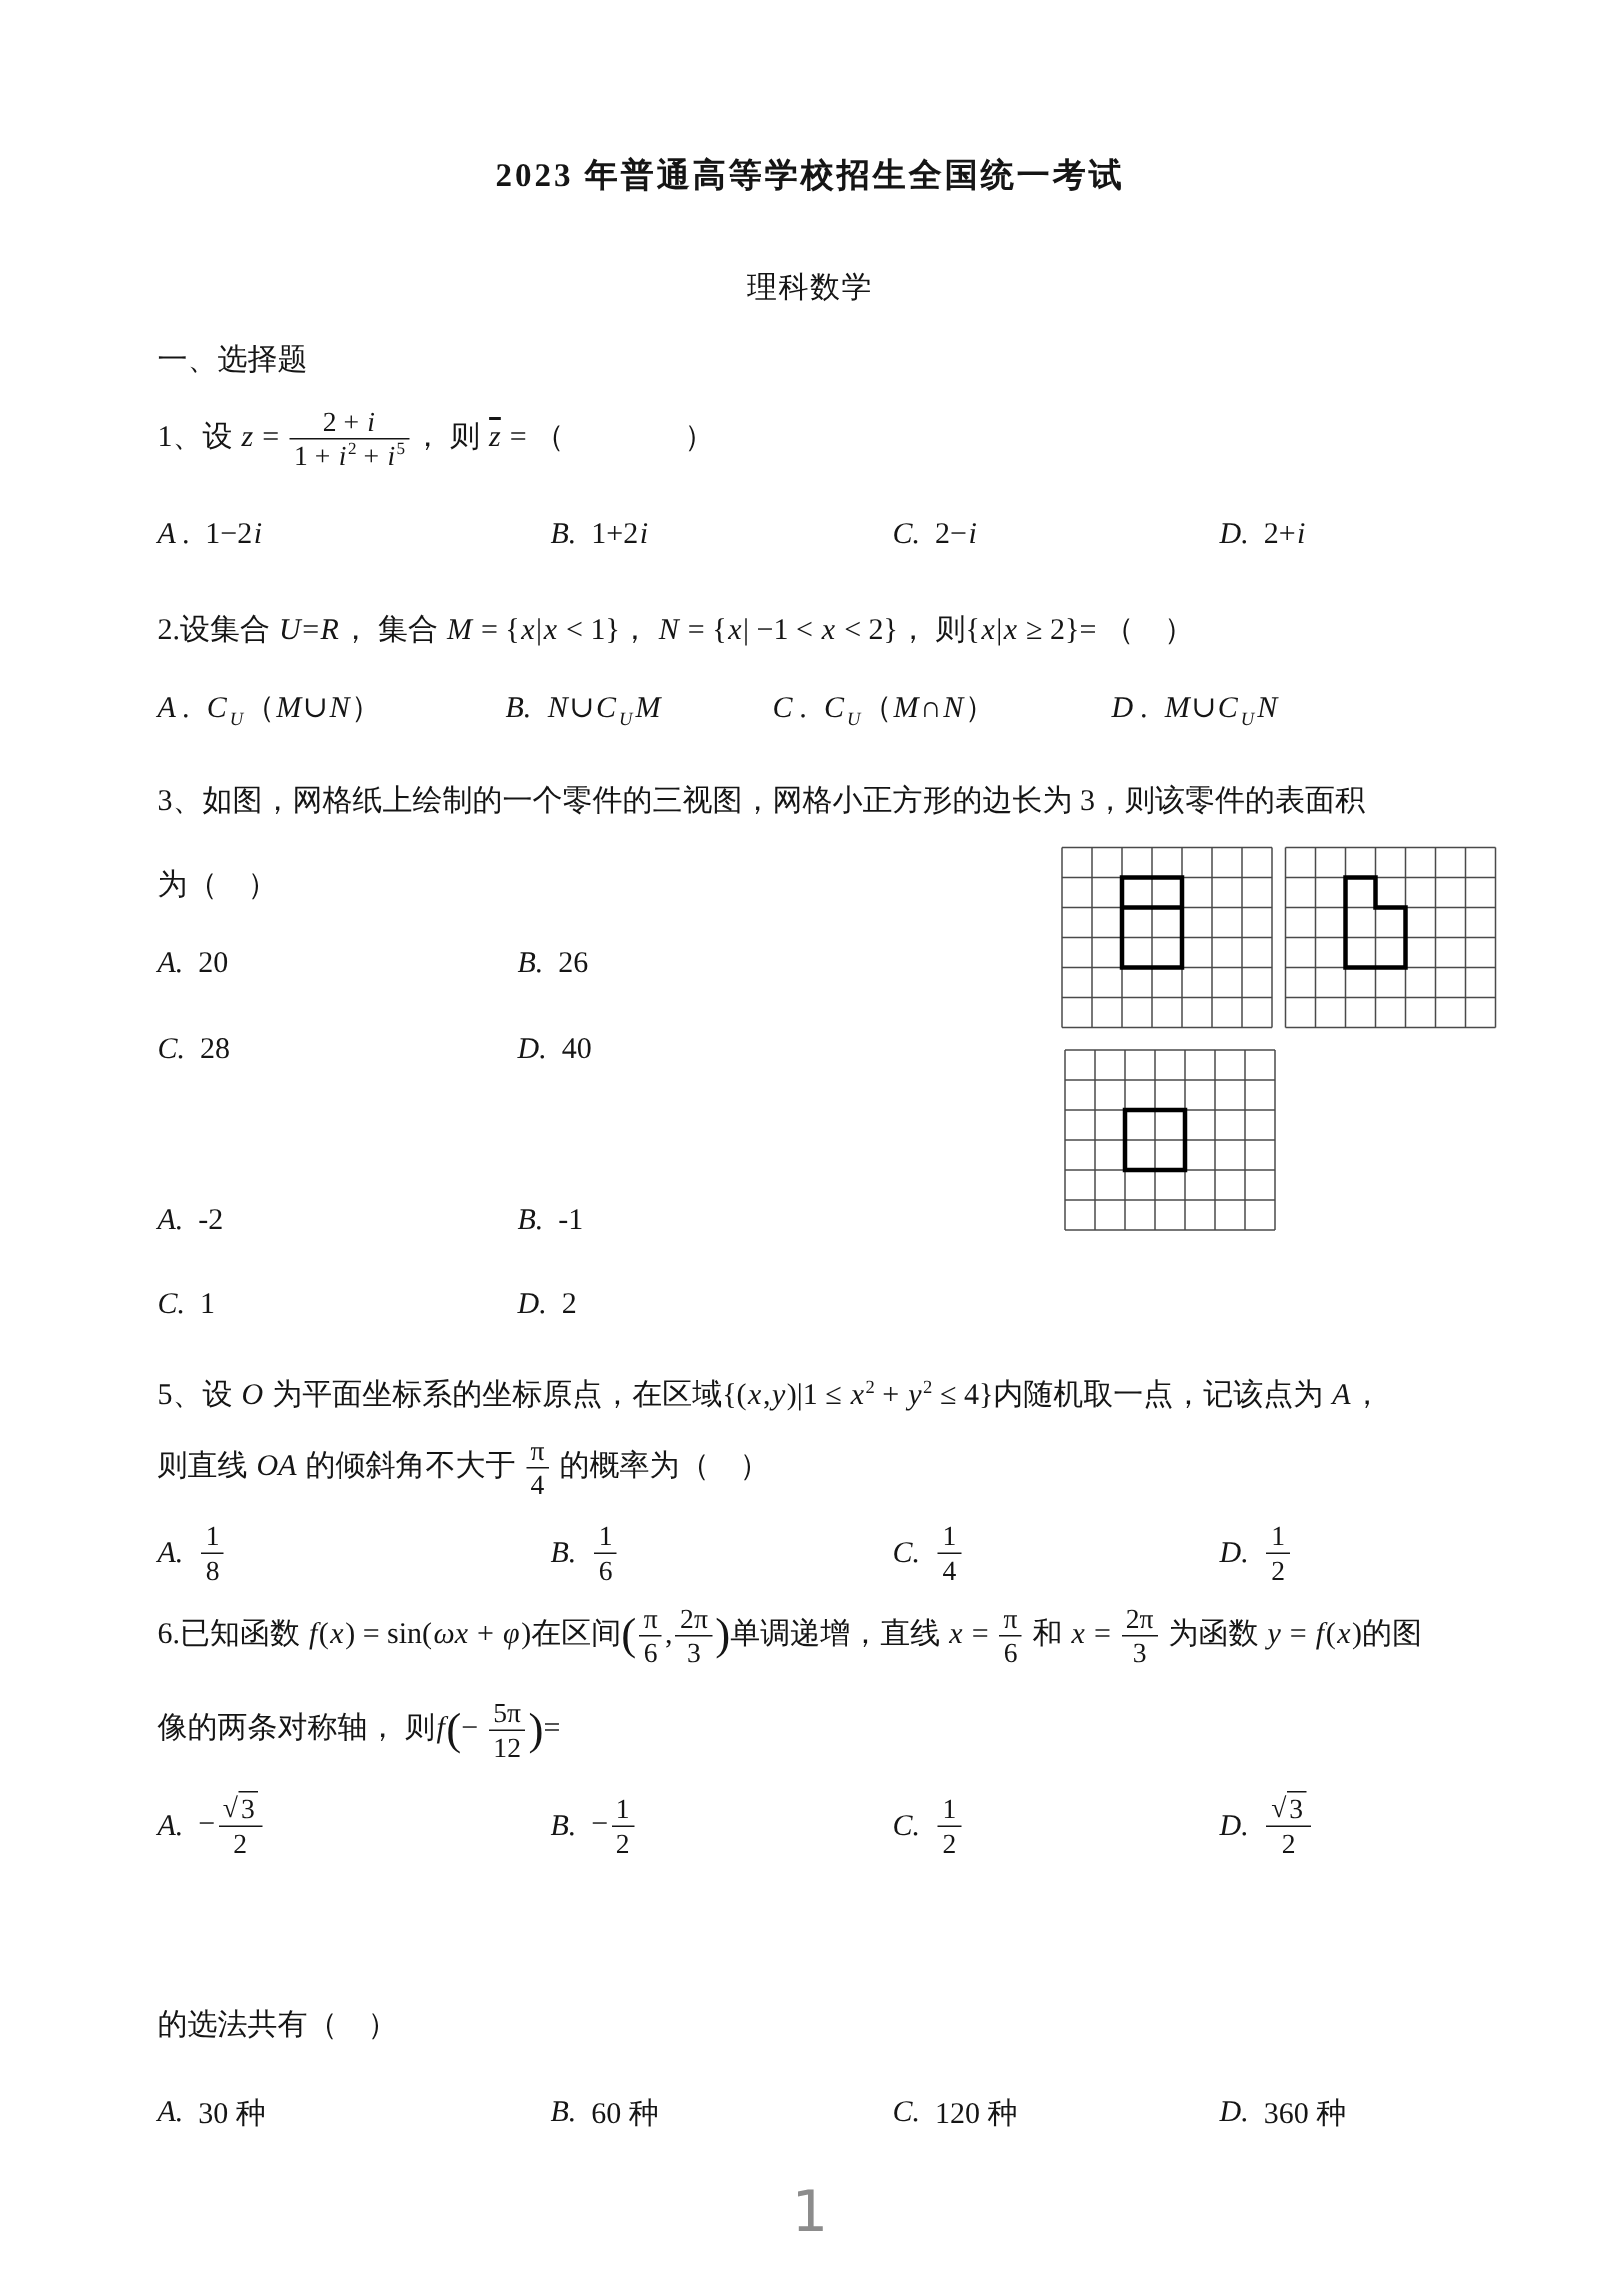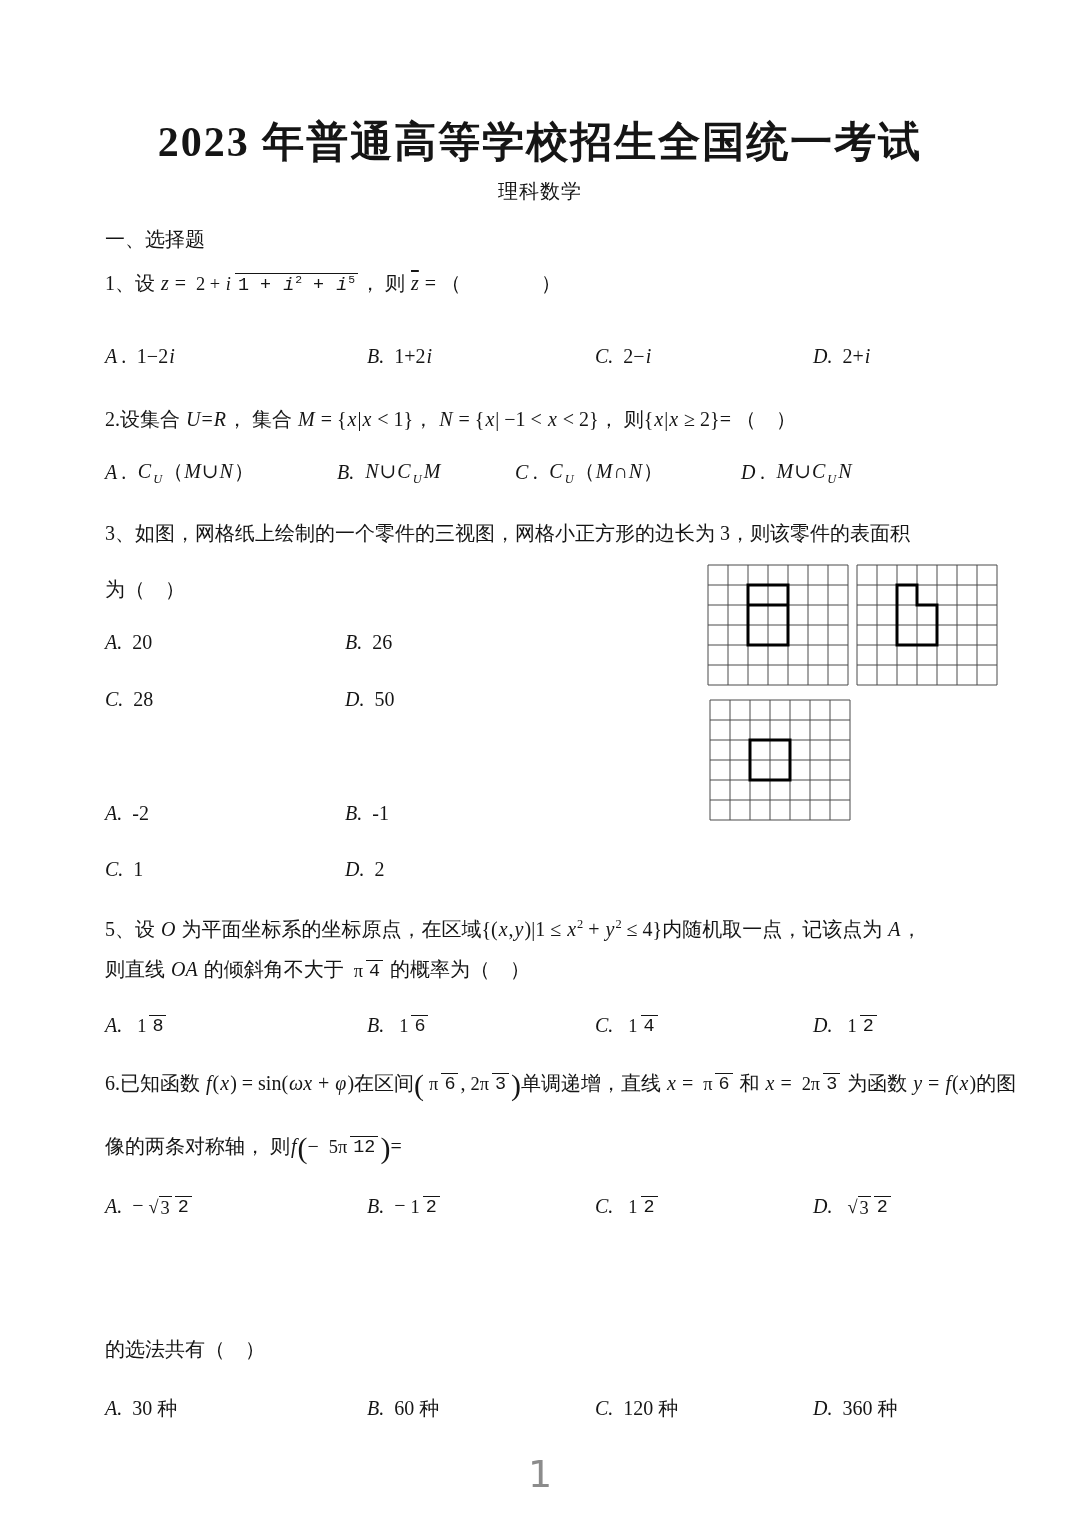--- a/index.html
+++ b/index.html
@@ -1,32 +1,32 @@
 <!DOCTYPE html>
 <html><head>
 <meta charset="utf-8">
 <style>
   html,body{margin:0;padding:0;background:#fff;}
   .page{position:relative;width:1080px;height:1528px;background:#ffffff;
         font-family:"Liberation Serif","DejaVu Serif",serif;color:#151515;overflow:hidden;}
   .blk{position:absolute;left:105px;width:910px;font-size:20px;}
   .center{left:0;width:1080px;text-align:center;}
-  .title{top:114px;font-size:42px;font-weight:700;letter-spacing:2px;}
+  .title{top:102px;font-size:22px;font-weight:700;letter-spacing:2px;}
   .subtitle{top:178px;font-size:20px;font-weight:400;letter-spacing:1px;}
   .section{top:226px;}
   .line{white-space:nowrap;}
   sup{font-size:.62em;}
   sub{font-size:.62em;}
   .mv{font-style:italic;padding:0 1px;}
   .bar{text-decoration:overline;}
   .bigp{font-size:1.5em;vertical-align:middle;font-weight:400;}
-  .frac{display:inline-flex;flex-direction:row;text-align:center;vertical-align:middle;
+  .frac{display:inline-flex;flex-direction:column;text-align:center;vertical-align:middle;
         font-size:.92em;line-height:1.2;padding:0 2px;}
   .frac .num{padding:0 3px;display:block;}
-  .frac .den{border-top:1.5px solid currentColor;padding:0 3px;display:block;font-family:Liberation Mono, monospace;}
+  .frac .den{border-top:1.5px solid currentColor;padding:0 3px;display:block;}
   .sqrt{display:inline-flex;}
   .sqrt .rdc{border-top:1.5px solid currentColor;padding:0 2px;}
   .opts4{display:grid;grid-template-columns:262px 228px 218px 1fr;align-items:center;}
   .opts4b{display:grid;grid-template-columns:232px 178px 226px 1fr;align-items:center;}
   .opts2{display:grid;grid-template-columns:240px 1fr;align-items:center;width:560px;}
   .opt{display:flex;align-items:center;gap:10px;white-space:nowrap;}
   .lab{font-style:italic;}
   .fig{position:absolute;margin:0;}
   .fig svg .gl{stroke:#4a4a4a;stroke-width:1;}
   .fig svg .sh{stroke:#000;stroke-width:3;fill:none;}
@@ -96,21 +96,21 @@
         <span class="val">26</span>
       </div>
   </div>
   <div class="blk opts2" style="top:688px">
     <div class="opt">
         <span class="lab">C.</span>
         <span class="val">28</span>
       </div>
     <div class="opt">
         <span class="lab">D.</span>
-        <span class="val">50</span>
+        <span class="val">40</span>
       </div>
   </div>
 
   <figure class="fig" style="left:706px;top:563px">
     <svg viewBox="-2 -2 144 124" width="144" height="124">
         <line x1="0" y1="0" x2="0" y2="120" class="gl"></line>
         <line x1="20" y1="0" x2="20" y2="120" class="gl"></line>
         <line x1="40" y1="0" x2="40" y2="120" class="gl"></line>
         <line x1="60" y1="0" x2="60" y2="120" class="gl"></line>
         <line x1="80" y1="0" x2="80" y2="120" class="gl"></line>

